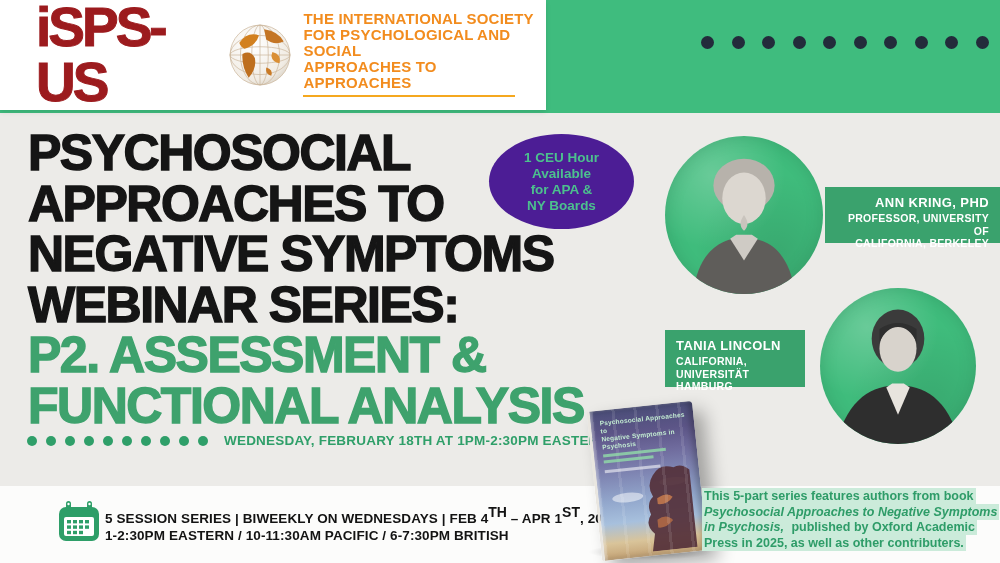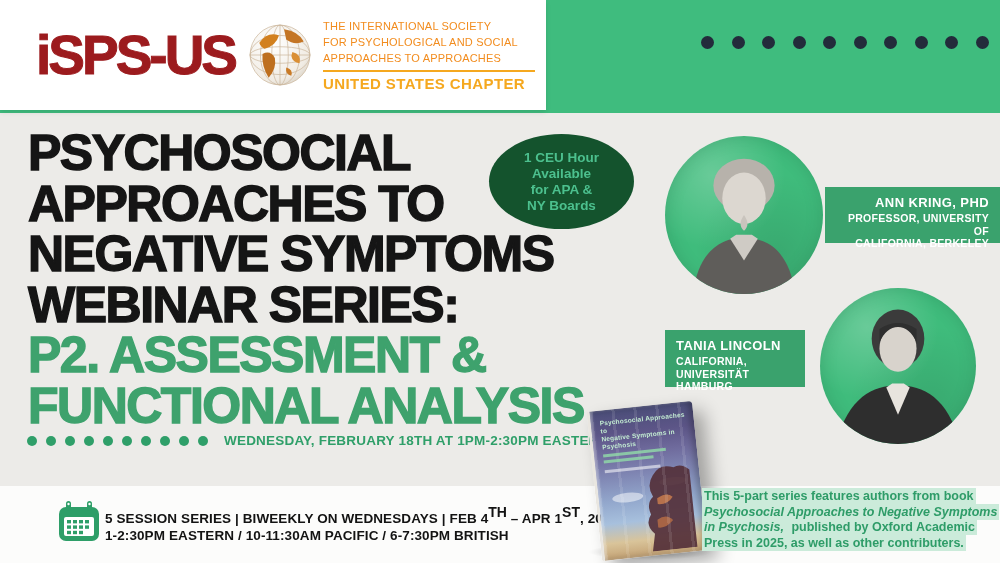--- a/index.html
+++ b/index.html
@@ -13,34 +13,34 @@
   .header-card{
     position:absolute;top:0;left:0;width:546px;height:110px;background:#ffffff;
     display:flex;align-items:center;box-shadow:0 2px 5px rgba(0,0,0,.10);
   }
   .logo-text{
     font-size:55px;font-weight:800;color:#9C1B1E;letter-spacing:-3px;
     margin-left:36px;line-height:1;-webkit-text-stroke:1px #9C1B1E;
   }
   .globe{margin-left:12px;flex:0 0 auto;}
   .org-block{margin-left:10px;display:flex;flex-direction:column;}
-  .org-line{font-size:11px;line-height:16px;font-weight:normal;color:#F28C1E;letter-spacing:.2px;}
+  .org-line{font-size:15px;line-height:16px;font-weight:bold;color:#F28C1E;letter-spacing:.2px;}
   .org-underline{height:2px;background:#F5A81F;margin:4px 0 3px 0;width:212px;}
   .chapter{font-size:15px;font-weight:bold;color:#F5A81F;letter-spacing:.4px;}
   .header-dots{position:absolute;top:36px;left:701px;display:flex;gap:17.5px;}
   .hdot{width:13px;height:13px;border-radius:50%;background:#232B3B;}
   
   .title-block{position:absolute;left:28px;top:128px;}
   .title-block p{margin:0;font-size:50px;line-height:50.5px;font-weight:800;
     letter-spacing:-1.5px;color:#151515;-webkit-text-stroke:1.4px #151515;}
   .title-block p.green{color:#3EA26D;-webkit-text-stroke:1.4px #3EA26D;}
   
   .ceu-badge{
     position:absolute;left:489px;top:134px;width:145px;height:95px;border-radius:50%;
-    background:#14532d;display:flex;flex-direction:column;align-items:center;justify-content:center;
+    background:#4c1d95;display:flex;flex-direction:column;align-items:center;justify-content:center;
     color:#4CC08E;font-size:13.5px;line-height:16px;font-weight:bold;text-align:center;
   }
   
   .photo{
     position:absolute;border-radius:50%;overflow:hidden;
     background:
       radial-gradient(circle at 30% 25%, rgba(255,255,255,.22), rgba(255,255,255,0) 45%),
       radial-gradient(circle at 70% 75%, rgba(0,0,0,.10), rgba(0,0,0,0) 50%),
       #3FBC7C;
     box-shadow:inset 0 0 18px rgba(0,0,0,.12);
@@ -138,21 +138,20 @@
         <path d="M15,31 Q23,27 27,35 Q29,45 21,54 Q14,43 15,31 Z" fill="#BE6F1F"></path>
         <path d="M44,29 Q53,31 51,40 Q44,39 43,33 Z" fill="#DA8F35"></path>
         <path d="M38,44 Q45,46 43,52 Q37,51 38,44 Z" fill="#C97A26"></path>
       </g>
     </svg>
     <div class="org-block">
       <span class="org-line">THE INTERNATIONAL SOCIETY</span>
       <span class="org-line">FOR PSYCHOLOGICAL AND SOCIAL</span>
       <span class="org-line">APPROACHES TO APPROACHES</span>
       <div class="org-underline"></div>
-      <span class="chapter">UNITED STATES CHAPTER</span>
     </div>
   </div>
 
   <div class="title-block">
     <p>PSYCHOSOCIAL</p>
     <p>APPROACHES TO</p>
     <p>NEGATIVE SYMPTOMS</p>
     <p>WEBINAR SERIES:</p>
     <p class="green">P2. ASSESSMENT &amp;</p>
     <p class="green">FUNCTIONAL ANALYSIS</p>

